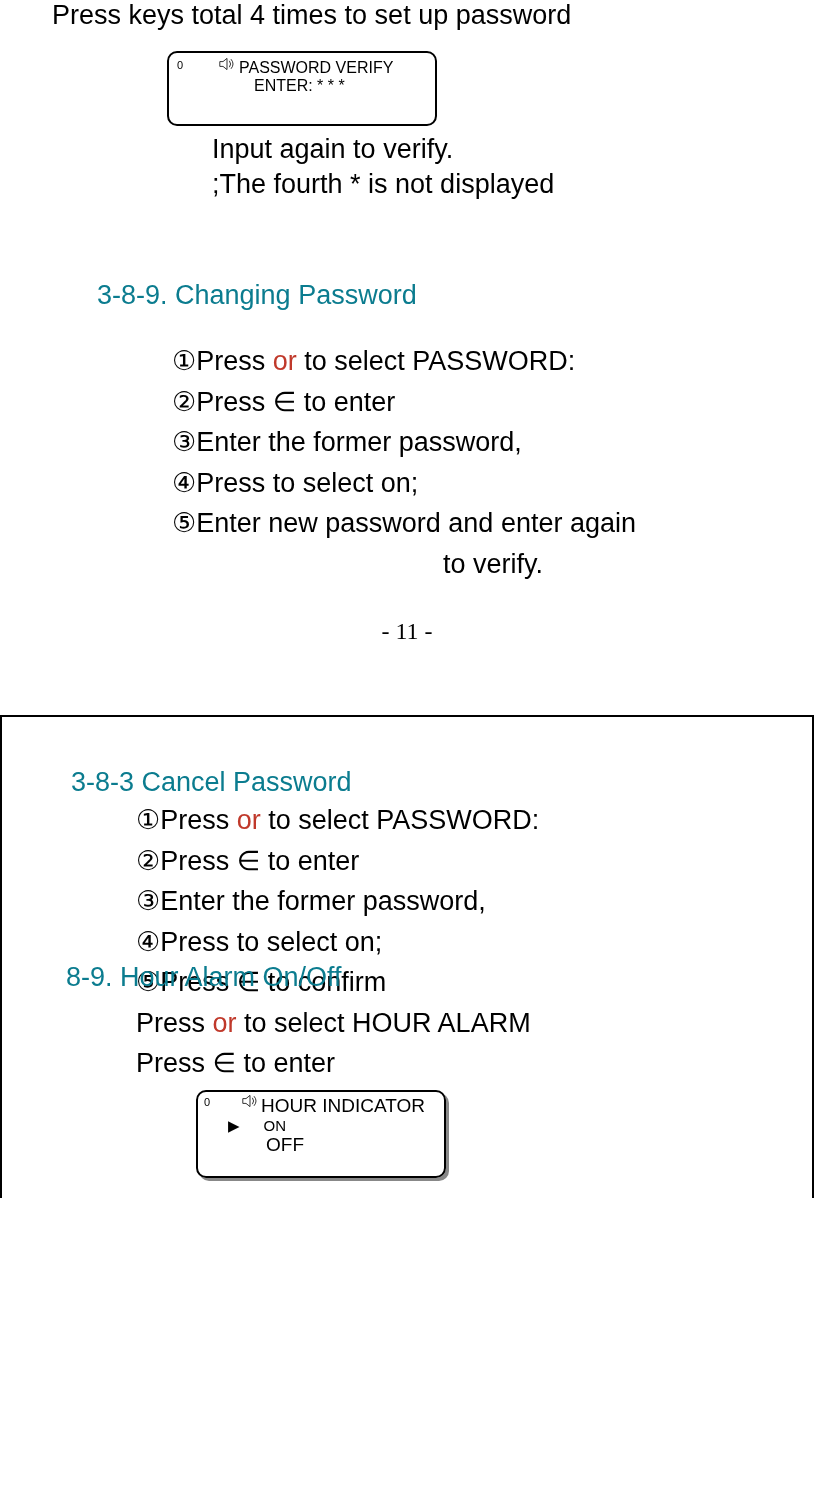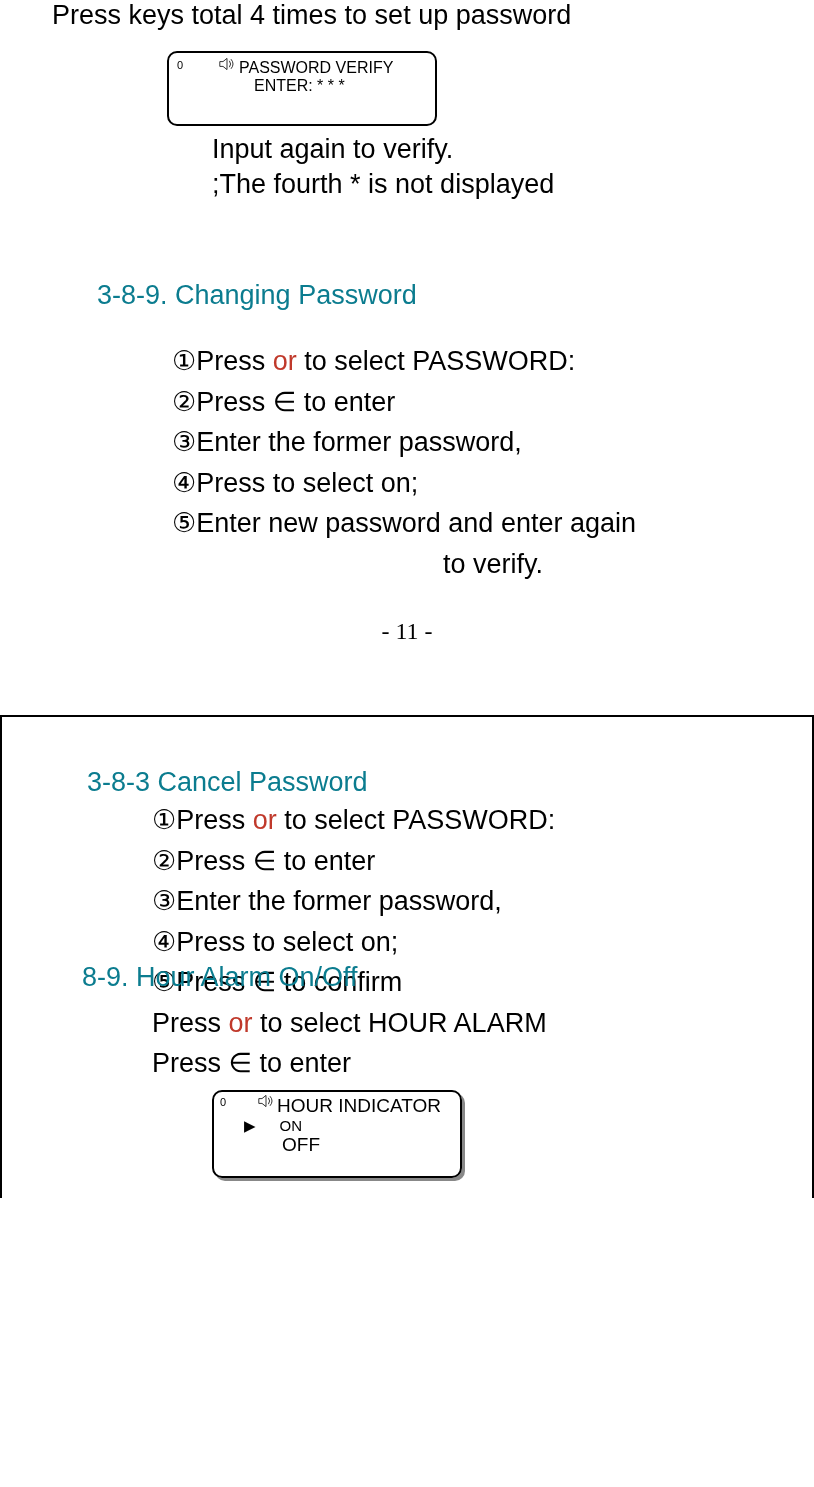--- a/index.html
+++ b/index.html
@@ -64,21 +64,21 @@
       text-align: center;
       font-family: "Times New Roman", serif;
       font-weight: normal;
       font-size: 24px;
       margin: 34px 0 40px 0;
     }
     .page-bottom-wrap {
       border: 2px solid #000;
       border-bottom: none;
       margin-top: 70px;
-      padding: 50px 30px 20px 30px;
+      padding: 50px 30px 20px 14px;
       width: 100%;
     }
     .heading2 {
       color: #0b7c8f;
       font-size: 27px;
       margin: 0 0 2px 55px;
     }
     .overlap-block {
       position: relative;
       margin-left: 120px;

